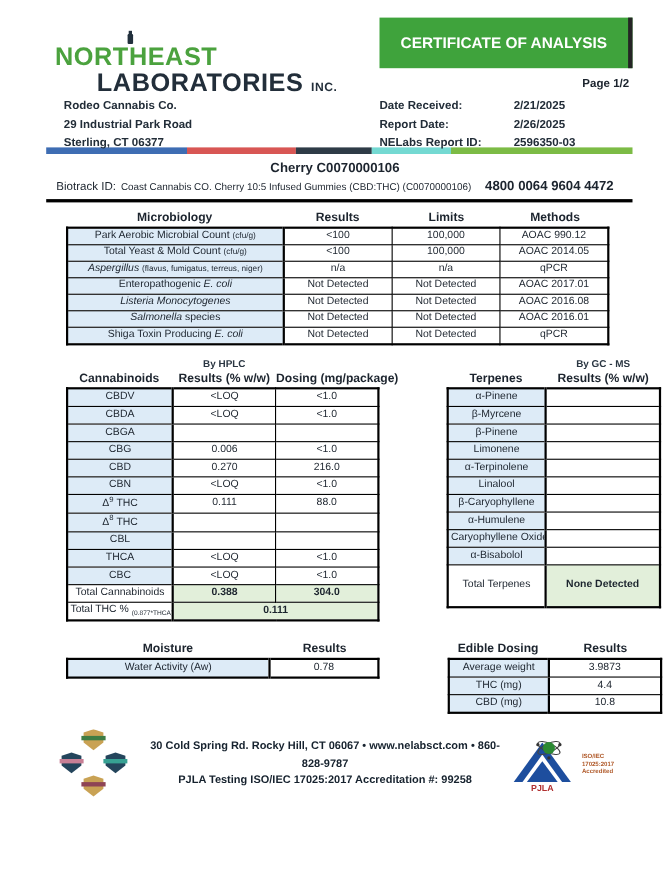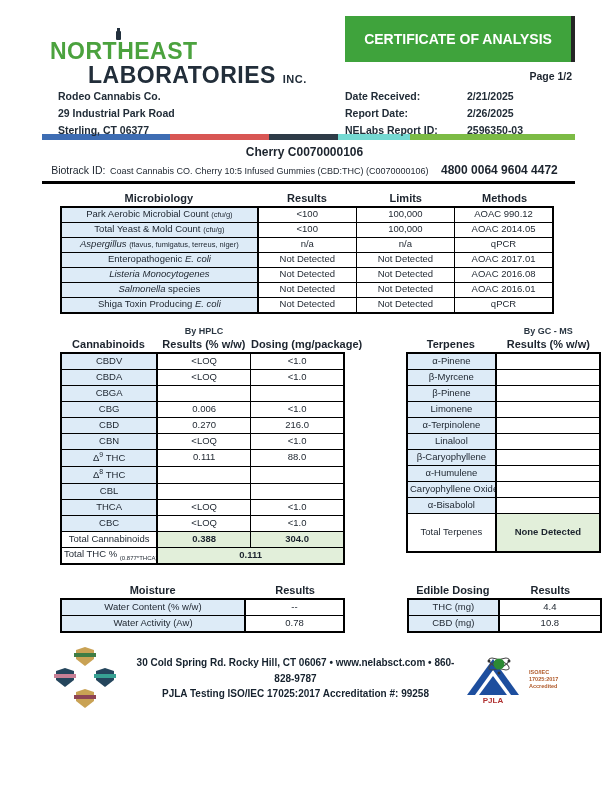--- a/index.html
+++ b/index.html
@@ -333,43 +333,43 @@
             <div class="hc" style="width: 65%;">Moisture</div>
             <div class="hc" style="width: 35%;">Results</div>
           </div>
           <table>
             <colgroup>
               <col style="width: 65%;">
               <col style="width: 35%;">
             </colgroup>
             <tbody>
               <tr>
-                <td class="c0 lbl">Water Content (% w/w)</td>
-                <td class="c1">--</td>
-              </tr>
-              <tr>
                 <td class="c0 lbl">Water Activity (Aw)</td>
                 <td class="c1">0.78</td>
               </tr>
             </tbody>
           </table>
         </div>
     </div>
     <div class="col-right">
       <div class="tbl">
           <div class="t-head">
             <div class="hc" style="width: 47%;">Edible Dosing</div>
             <div class="hc" style="width: 53%;">Results</div>
           </div>
           <table>
             <colgroup>
               <col style="width: 47%;">
               <col style="width: 53%;">
             </colgroup>
             <tbody>
+              <tr>
+                <td class="c0 lbl">Average weight</td>
+                <td class="c1">3.9873</td>
+              </tr>
               <tr>
                 <td class="c0 lbl">THC (mg)</td>
                 <td class="c1">4.4</td>
               </tr>
               <tr>
                 <td class="c0 lbl">CBD (mg)</td>
                 <td class="c1">10.8</td>
               </tr>
             </tbody>
           </table>

